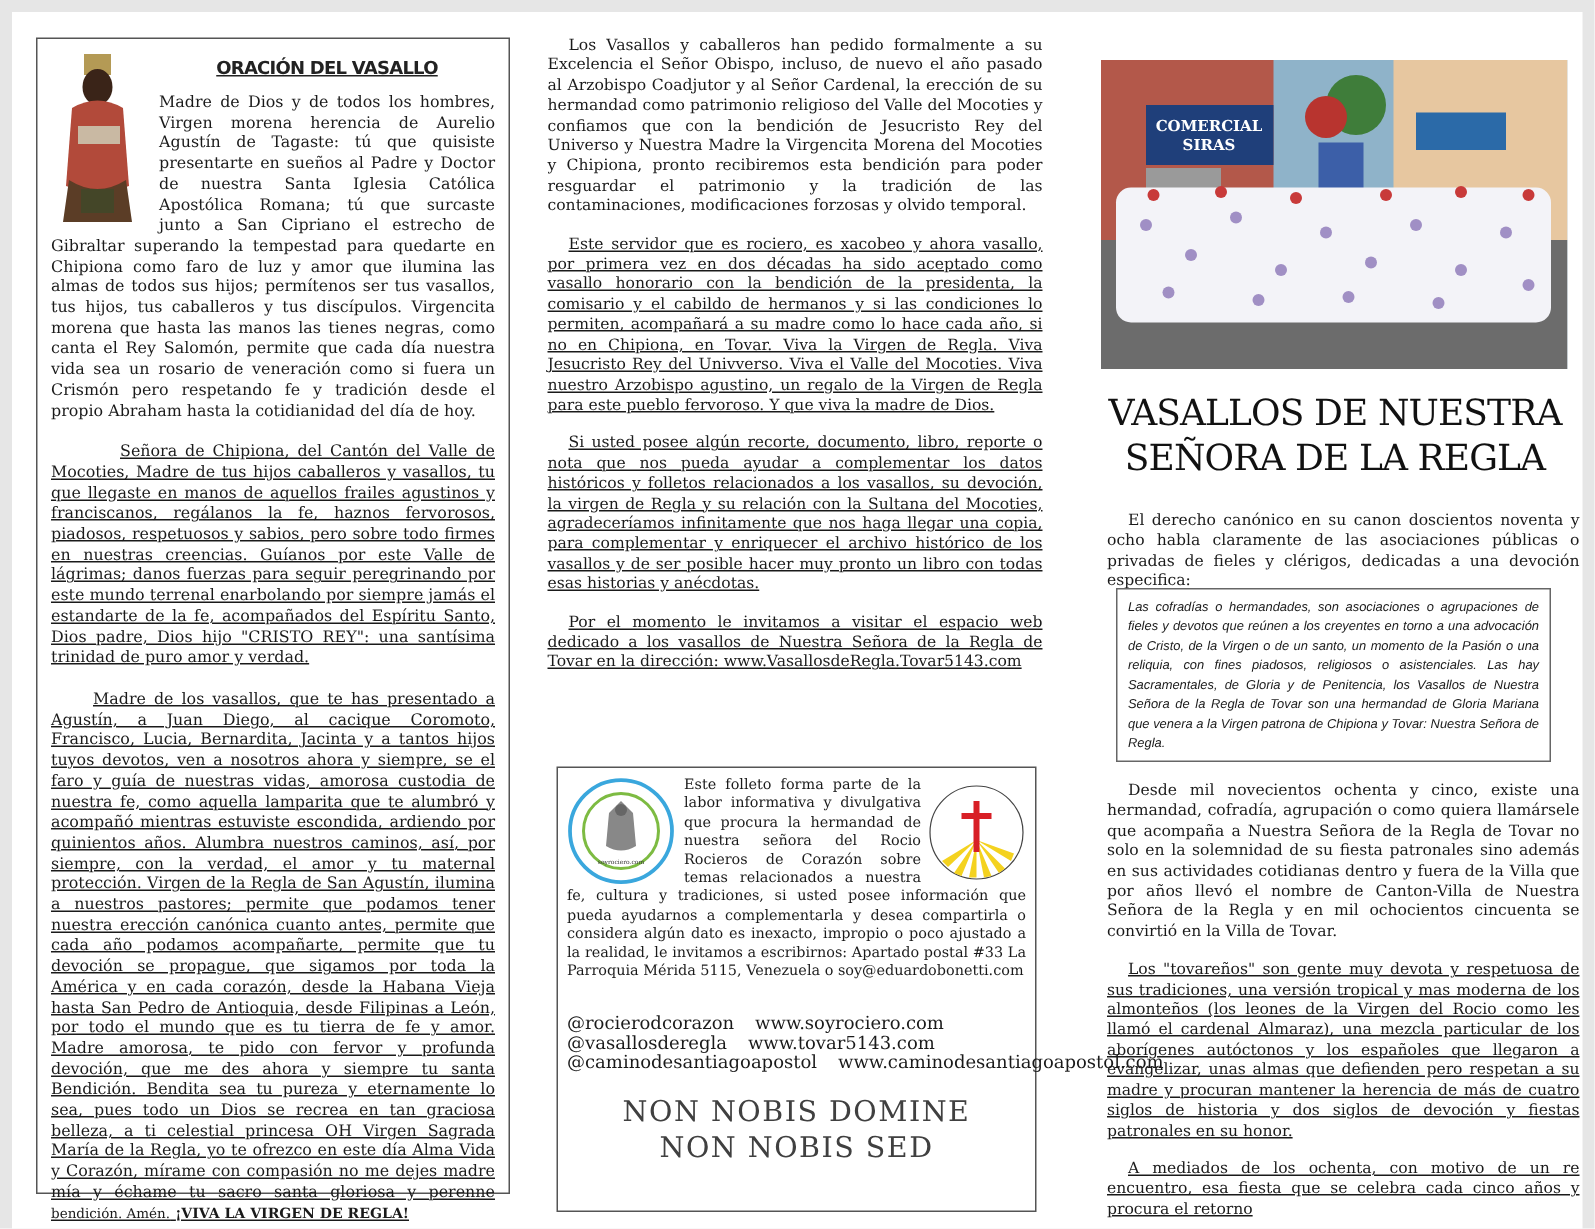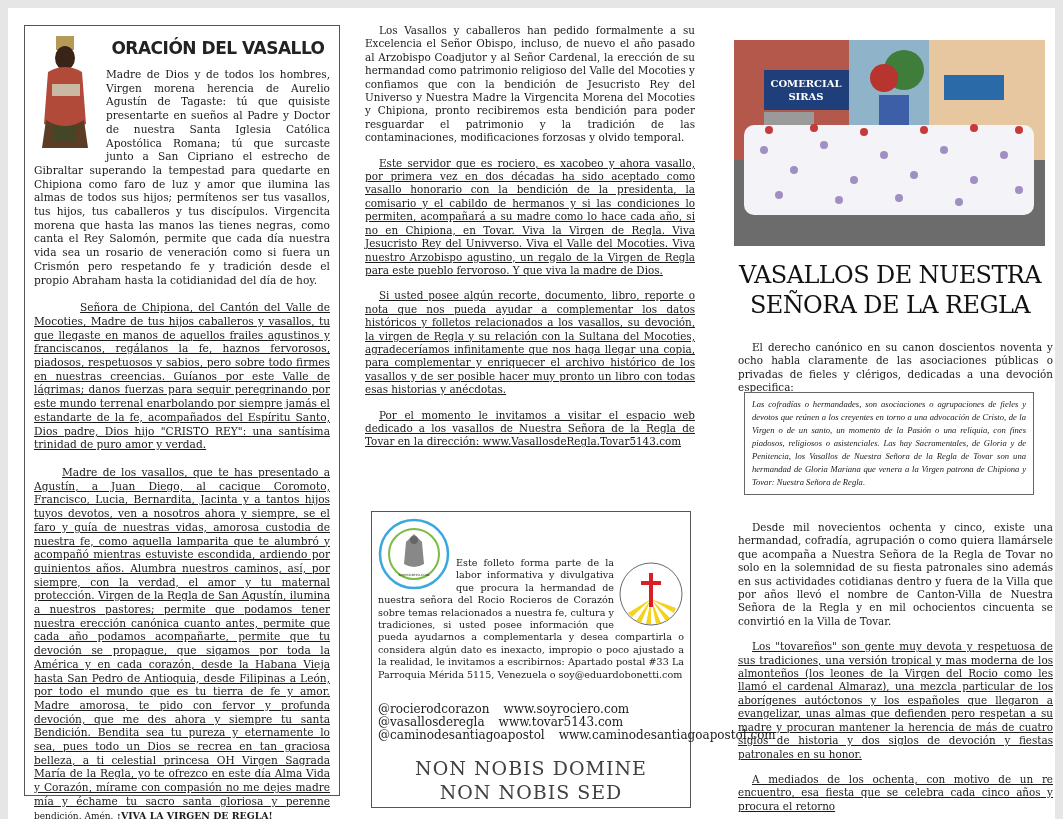--- a/index.html
+++ b/index.html
@@ -22,34 +22,34 @@
   #prayer-box {
     left: 16px; top: 17px; width: 316px; height: 771px;
     border: 1.5px solid #555;
     padding: 0 9px; box-sizing: border-box;
   }
   #statue {
     float: left; width: 58px; height: 120px; margin: 6px 12px 4px 2px;
   }
   #prayer-title {
     font-family: "DejaVu Sans", "Liberation Sans", sans-serif;
-    font-weight: bold; font-size: 17px; letter-spacing: -0.5px;
-    text-align: center; margin: 12px 0 10px 0; color: #222;
+    font-weight: bold; font-size: 12px; letter-spacing: -0.5px;
+    text-align: center; margin: 12px 0 10px 0; color: #222; text-decoration: underline;
   }
   #prayer-box .t { font-size: 10.6px; line-height: 13.7px; }
   .viva { font-weight: bold; font-size: 9.4px; }
 
   
   #mid-text { left: 357px; top: 16px; width: 330px; }
   #info-box {
     left: 363px; top: 503px; width: 320px; height: 297px;
     border: 1.5px solid #555; box-sizing: border-box;
     padding: 6px 6px 0 6px;
   }
-  #info-box .t { font-size: 9.6px; line-height: 12.4px; margin-top: 39px; }
+  #info-box .t { font-size: 9.6px; line-height: 12.4px; }
   #logo-rocio { float: left; width: 72px; height: 72px; margin: 0 6px 2px 0; }
   #logo-santiago { float: right; width: 66px; height: 66px; margin: 4px 0 0 4px; }
   .links { font-size: 12px; line-height: 13px; margin-top: 22px; clear: none; }
   .links div span { margin-right: 14px; }
   #motto {
     clear: both; text-align: center; margin-top: 14px;
     font-family: "DejaVu Serif", serif; font-size: 19px; line-height: 24px;
     letter-spacing: 1px; font-variant: small-caps; color: #404040;
   }
 
@@ -59,21 +59,21 @@
     left: 722px; top: 252px; width: 320px; text-align: center;
     font-family: "DejaVu Serif", serif; font-size: 24px; line-height: 30px;
     letter-spacing: -0.6px; color: #111;
   }
   #right-text-1 { left: 730px; top: 333px; width: 315px; }
   #quote-box {
     left: 736px; top: 384px; width: 290px; border: 1.5px solid #666;
     padding: 5px 7px; box-sizing: border-box;
   }
   #quote-box p {
-    margin: 0; font-family: Liberation Serif, serif; font-style: italic;
+    margin: 0; font-family: Liberation Sans, sans-serif; font-style: italic;
     font-size: 8.6px; line-height: 13px; text-align: justify;
   }
   #right-text-2 { left: 730px; top: 513px; width: 315px; }
 </style>
 </head>
 <body>
 
 <div class="page">
 
   <div class="col" id="prayer-box">

